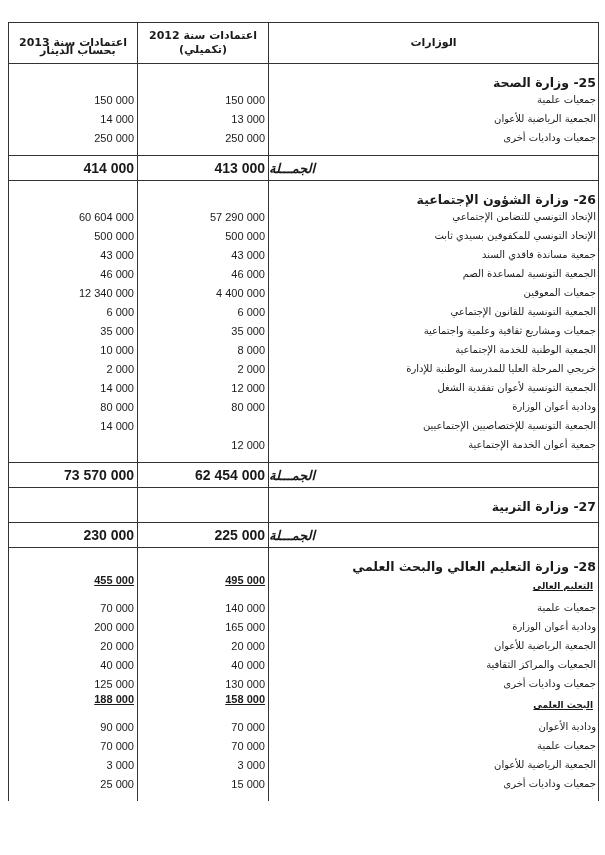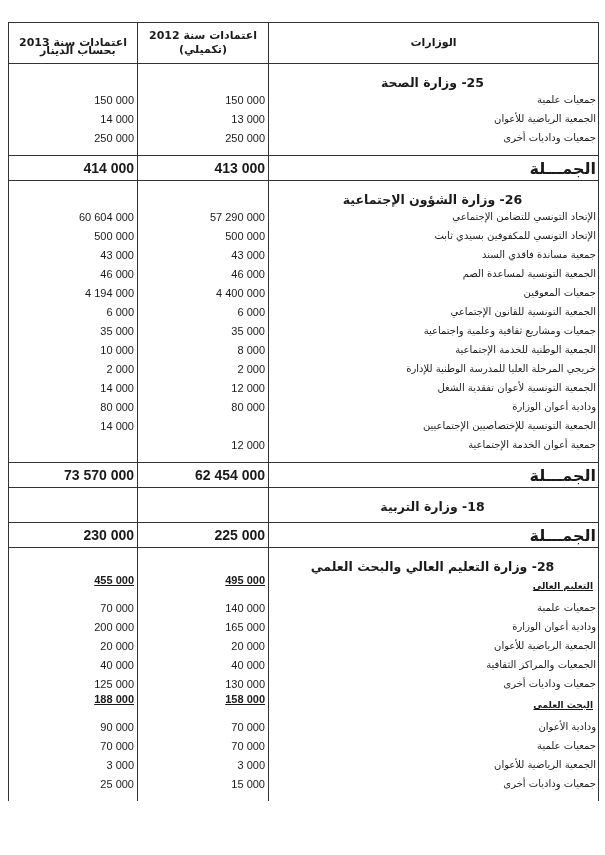--- a/index.html
+++ b/index.html
@@ -5,24 +5,24 @@
   html, body { margin: 0; padding: 0; background: #ffffff; }
   body { width: 605px; height: 855px; position: relative; overflow: hidden;
          font-family: "DejaVu Sans", sans-serif; color: #1a1a1a; }
   .unit { position: absolute; top: 4px; left: 40px; font-size: 11px; font-weight: bold; direction: rtl; margin-top: 40px; }
   table { position: absolute; top: 22px; left: 8px; width: 590px; border-collapse: collapse; table-layout: fixed; }
   col.c13 { width: 129px; } col.c12 { width: 131px; } col.cname { width: 330px; }
   th { border: 1.5px solid #333; height: 38px; font-size: 11px; font-weight: bold; text-align: center; direction: rtl; line-height: 1.25; }
   td { border-left: 1.5px solid #333; border-right: 1.5px solid #333; padding: 0; font-size: 10.5px; height: 19px; vertical-align: middle; }
   td.num { text-align: right; padding-right: 3px; font-family: "Liberation Sans", sans-serif; font-size: 11px; }
   td.name { text-align: right; direction: rtl; padding-right: 2px; font-size: 10px; }
-  tr.section-title td { height: 26px; text-align: center; }
+  tr.section-title td { height: 26px; }
   tr.section-title td.name { font-size: 12.5px; font-weight: bold; vertical-align: bottom; }
   tr.total td { border-top: 1.5px solid #333; border-bottom: 1.5px solid #333; height: 24px; font-weight: bold; }
-  tr.total td.name { text-align: right; font-size: 16px; }
+  tr.total td.name { text-align: left; font-size: 13px; font-style: italic; }
   tr.total td.num { font-size: 14px; }
   tr.spacer td { height: 8px; }
   tr.sub td { height: 24px; }
   tr.sub td.num { font-weight: bold; text-decoration: underline; vertical-align: top; }
   .sublabel { font-size: 9px; font-weight: bold; text-decoration: underline; float: right; padding-right: 3px; }
 </style>
 </head>
 <body>
 
 <div class="unit">بحساب الدينار</div>
@@ -93,21 +93,21 @@
         <td class="num">43 000</td>
         <td class="num">43 000</td>
         <td class="name">جمعية مساندة فاقدي السند</td>
       </tr>
       <tr>
         <td class="num">46 000</td>
         <td class="num">46 000</td>
         <td class="name">الجمعية التونسية لمساعدة الصم</td>
       </tr>
       <tr>
-        <td class="num">4 194 000</td>
+        <td class="num">12 340 000</td>
         <td class="num">4 400 000</td>
         <td class="name">جمعيات المعوقين</td>
       </tr>
       <tr>
         <td class="num">6 000</td>
         <td class="num">6 000</td>
         <td class="name">الجمعية التونسية للقانون الإجتماعي</td>
       </tr>
       <tr>
         <td class="num">35 000</td>
@@ -150,21 +150,21 @@
         <td class="name"></td>
       </tr>
       <tr class="total">
         <td class="num">73 570 000</td>
         <td class="num">62 454 000</td>
         <td class="name">الجمـــلة</td>
       </tr>
       <tr class="section-title">
         <td class="num"></td>
         <td class="num"></td>
-        <td class="name">18- وزارة التربية</td>
+        <td class="name">27- وزارة التربية</td>
       </tr>
       <tr class="spacer">
         <td class="num"></td>
         <td class="num"></td>
         <td class="name"></td>
       </tr>
       <tr class="total">
         <td class="num">230 000</td>
         <td class="num">225 000</td>
         <td class="name">الجمـــلة</td>

